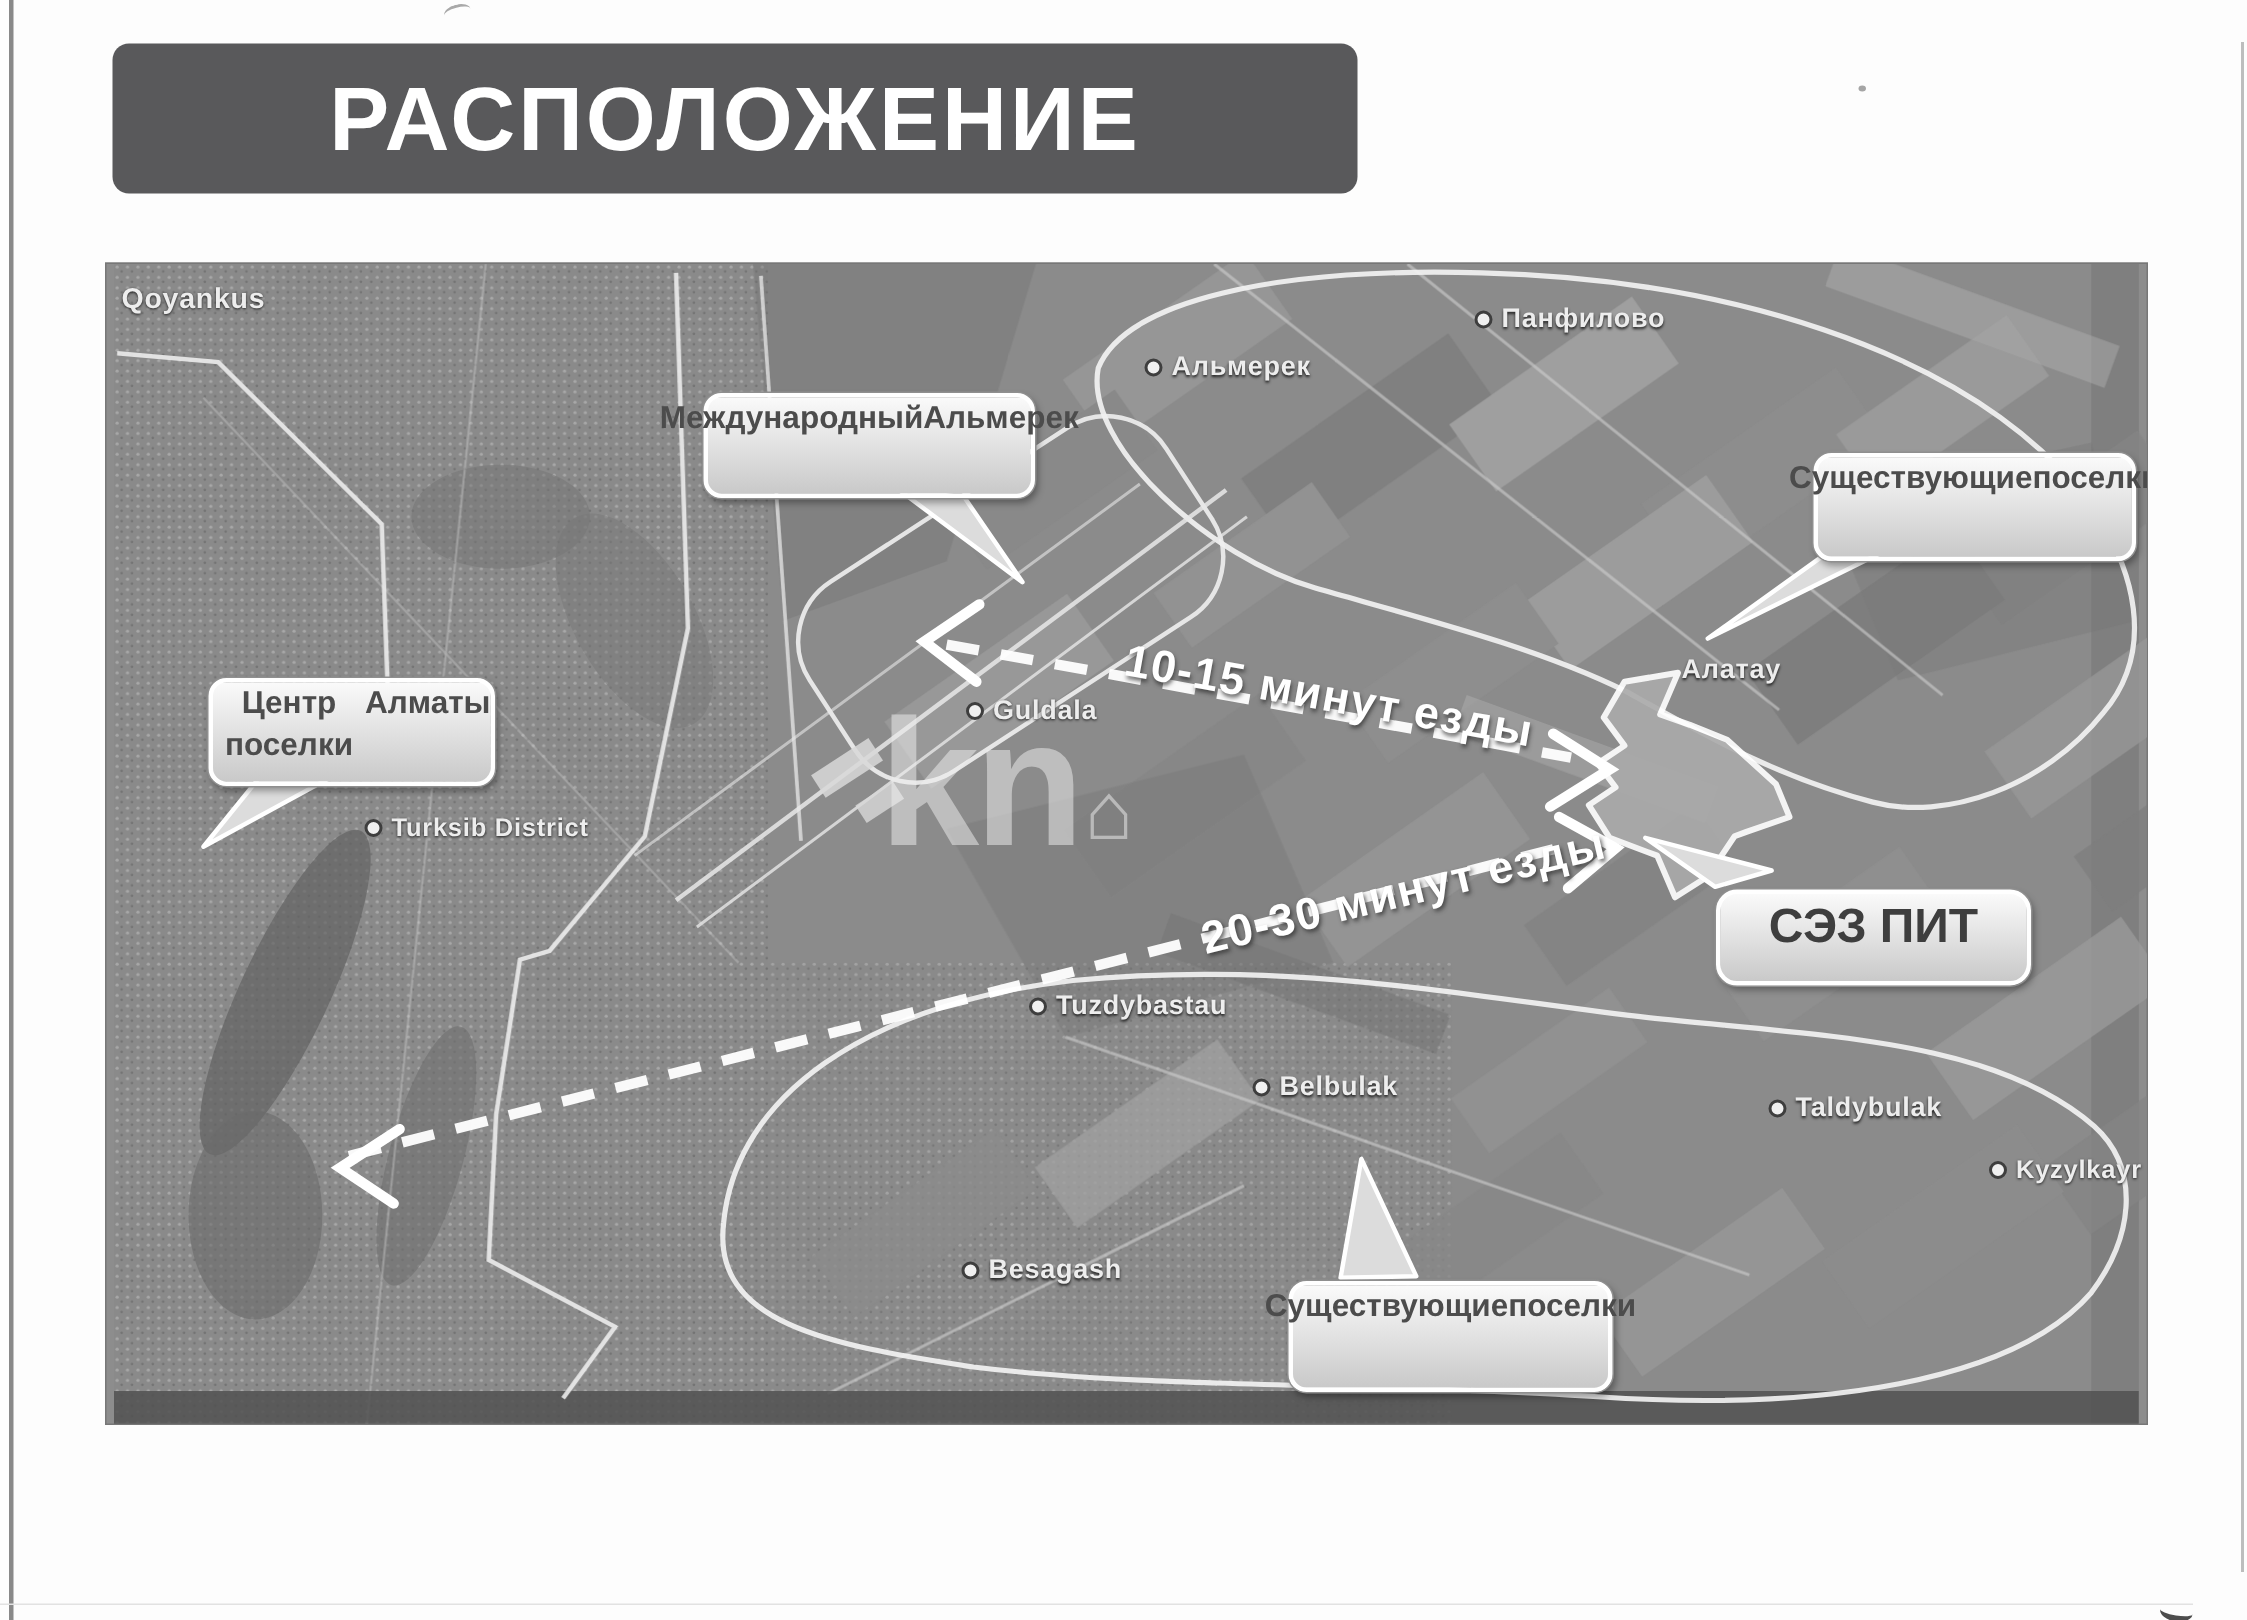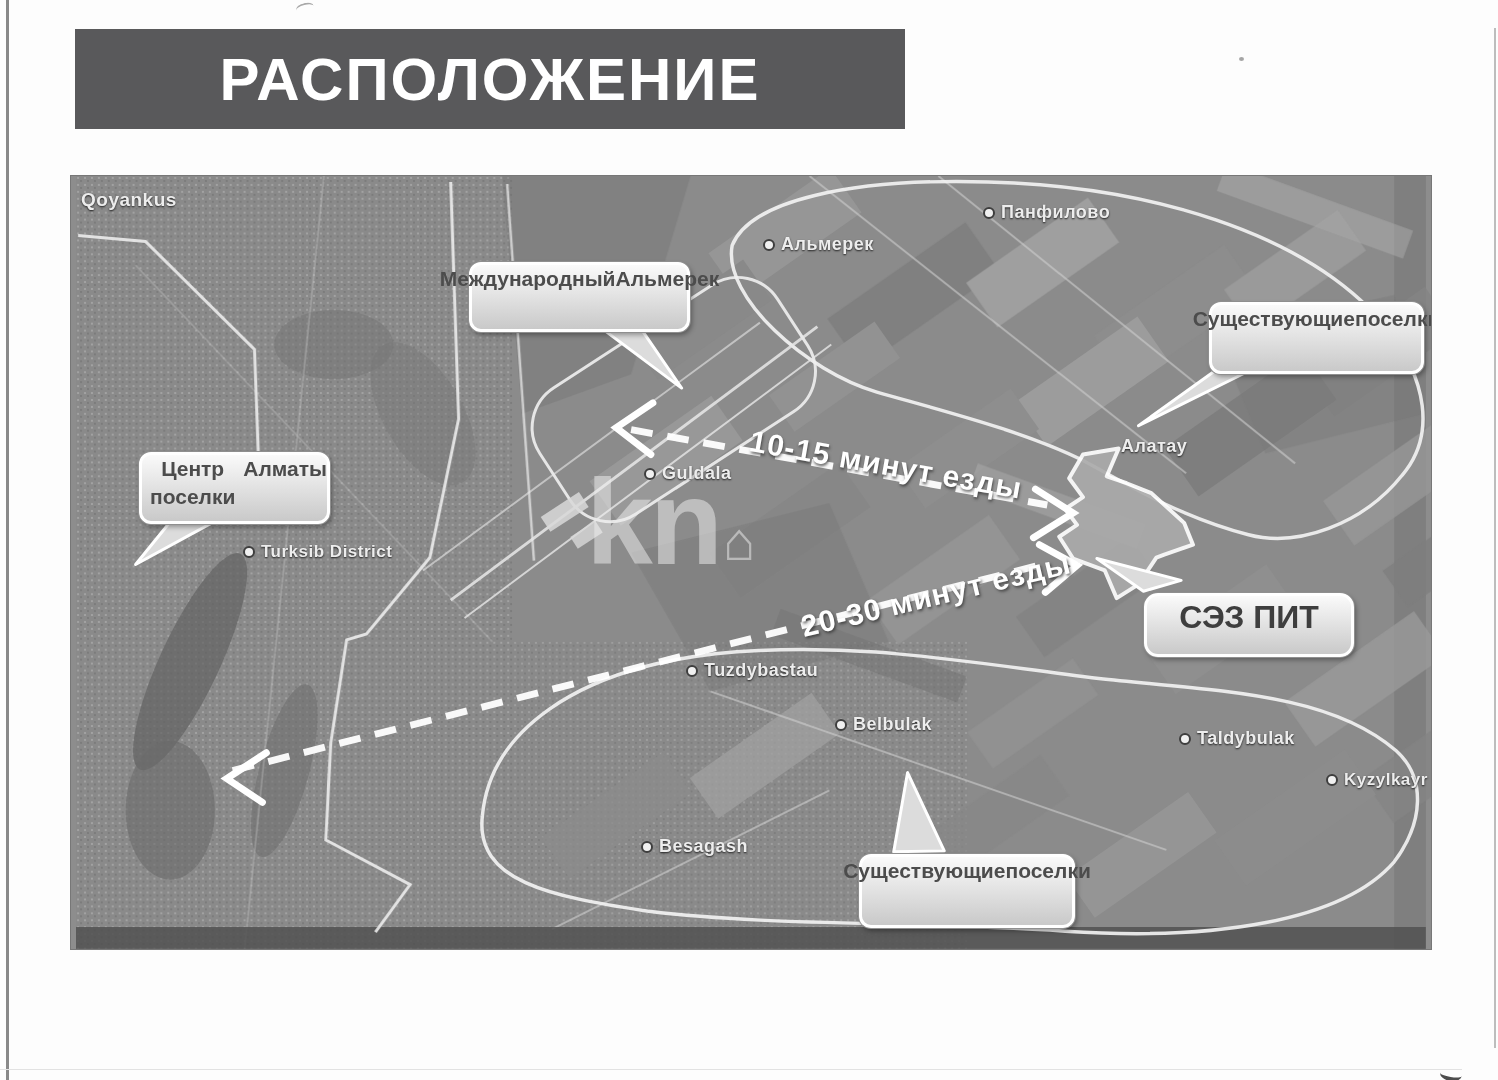--- a/index.html
+++ b/index.html
@@ -9,21 +9,21 @@
   .edge-left{position:absolute;left:6px;top:0;width:3px;height:1080px;background:#6b6b6b;opacity:.8;}
   .edge-right{position:absolute;left:1494px;top:28px;width:2px;height:1020px;background:#bdbdbd;}
   .fold-line{position:absolute;left:0;top:1069px;width:1462px;height:1px;background:#e2e2e2;}
   .speck-arc{position:absolute;left:296px;top:3px;width:18px;height:8px;border-top:2px solid #a9a9a9;
              border-radius:50%;transform:rotate(-14deg);}
   .speck-dot{position:absolute;left:1239px;top:57px;width:5px;height:4px;background:#a5a5a5;border-radius:50%;}
   .speck-curl{position:absolute;left:1440px;top:1068px;width:22px;height:9px;border-bottom:4px solid #4d4d4d;
               border-radius:50%;transform:rotate(9deg);}
   
   .banner{position:absolute;left:75px;top:29px;width:830px;height:100px;background:#59595b;
-          display:flex;align-items:center;justify-content:center;}
+          display:flex;align-items:center;justify-content:center;border-radius:11px;}
   .banner h1{margin:0;color:#ffffff;font-size:60px;font-weight:bold;letter-spacing:2px;}
   
   .map{position:absolute;left:70px;top:175px;width:1360px;height:773px;background:#8d8d8d;
        border:1px solid #777;overflow:hidden;}
   .map svg{position:absolute;left:0;top:0;z-index:1;}
   .place{position:absolute;z-index:3;display:flex;align-items:center;color:#ededed;font-weight:700;
          font-size:18px;letter-spacing:.5px;text-shadow:0 1px 2px rgba(0,0,0,.8);white-space:nowrap;}
   .place .dot{width:8px;height:8px;border-radius:50%;background:#f0f0f0;border:2px solid #3e3e3e;
               margin-right:6px;flex:0 0 auto;}
   .callout{position:absolute;z-index:4;background:linear-gradient(180deg,#fafafa 0%,#e4e4e4 45%,#c9c9c9 100%);

